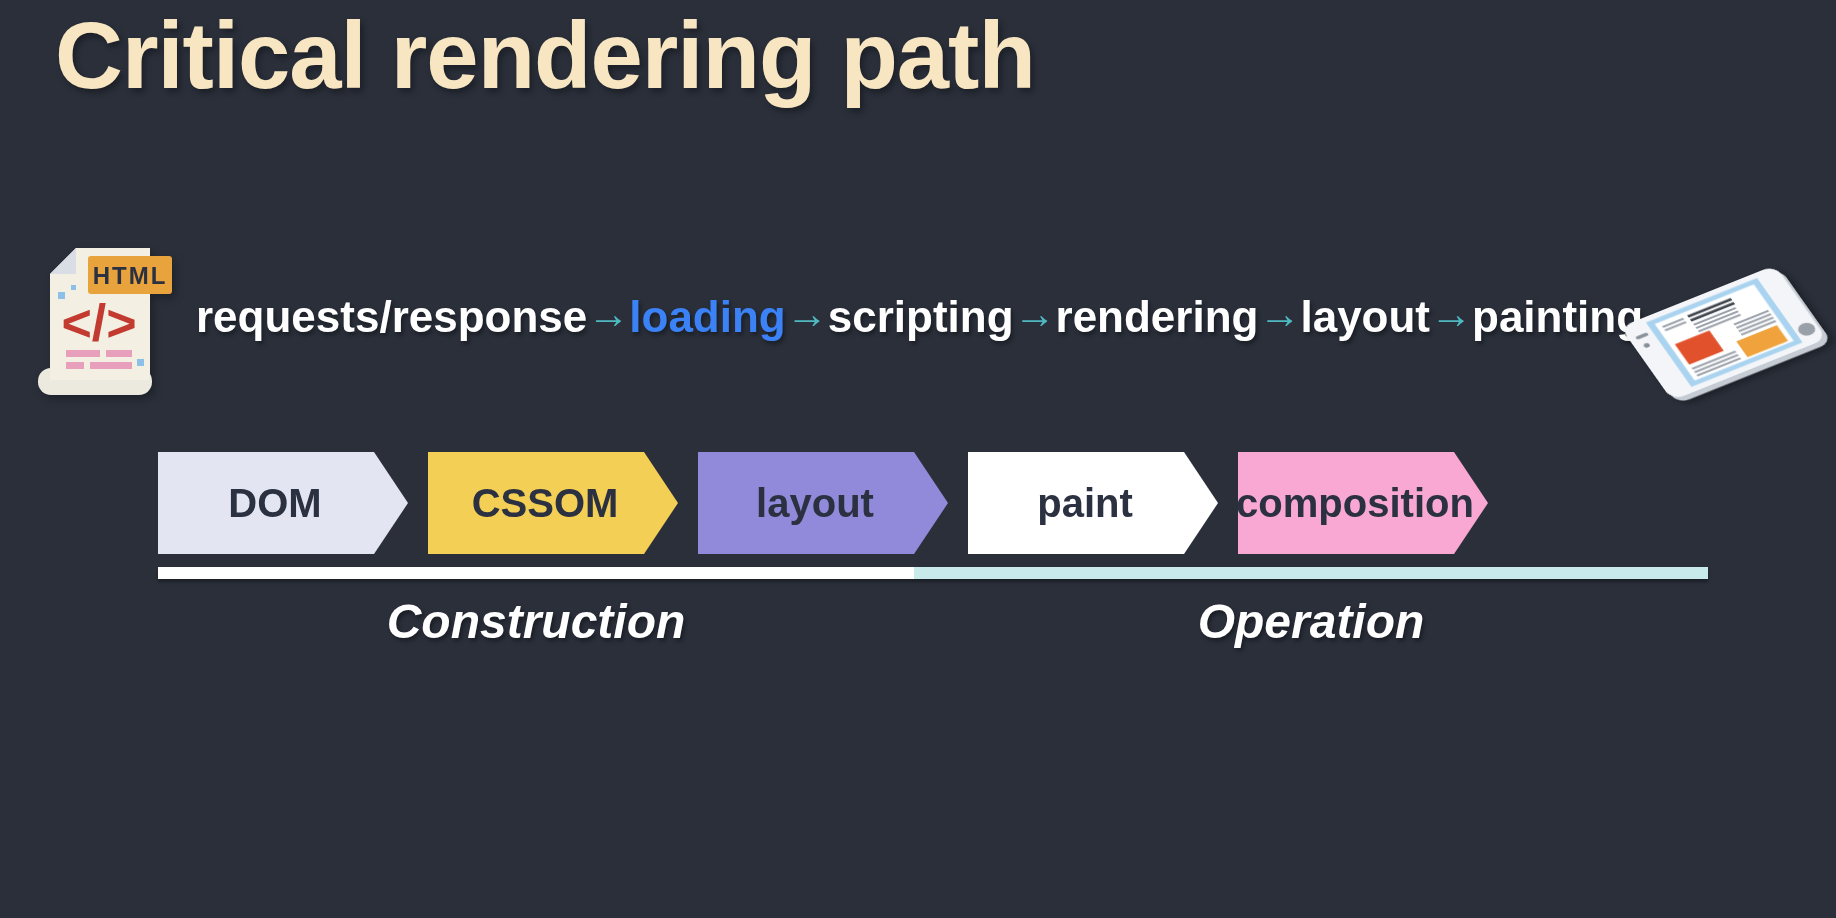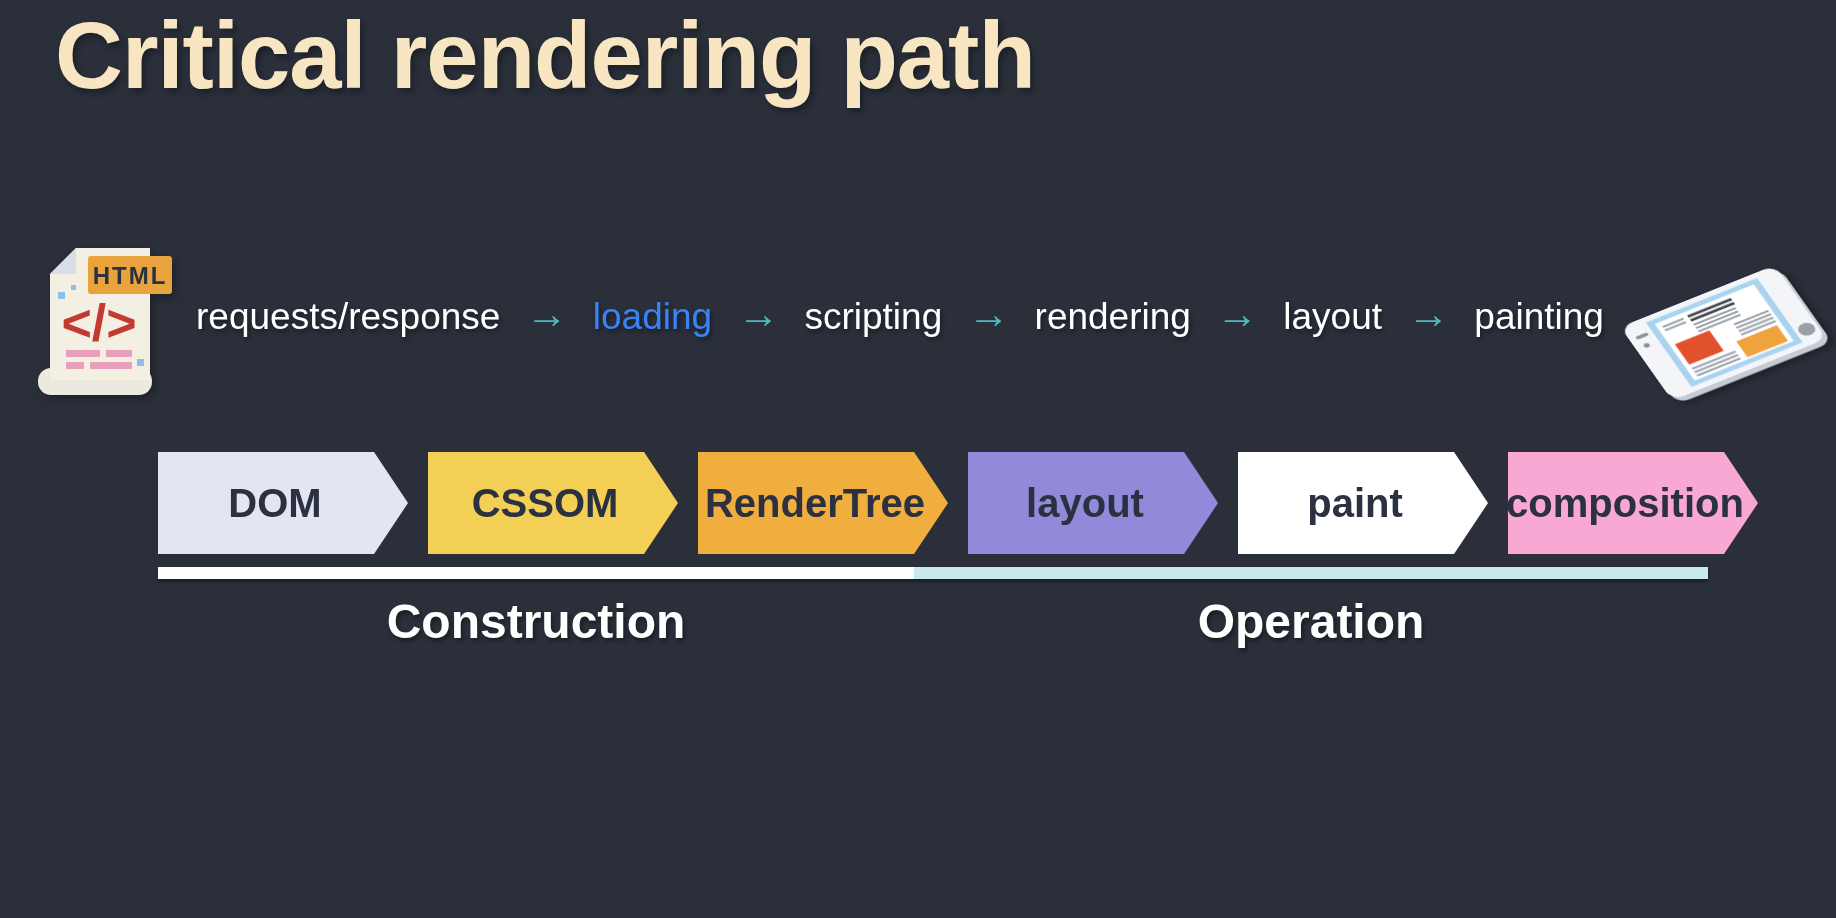--- a/index.html
+++ b/index.html
@@ -40,22 +40,22 @@
   }
   .flow-row {
     position: absolute;
     left: 196px; top: 272px;
     width: 1408px; height: 90px;
     display: flex;
     justify-content: space-between;
     align-items: center;
   }
   .flow-word {
-    font-size: 37px;
-    font-weight: normal;
+    font-size: 44px;
+    font-weight: bold;
     color: #ffffff;
     white-space: nowrap;
     text-shadow: 2px 3px 4px rgba(0,0,0,0.4);
   }
   .flow-arrow {
     font-size: 42px;
     font-weight: bold;
     color: #4fb9c2;
     line-height: 1;
     transform: translateY(-3px);
@@ -95,20 +95,21 @@
     left: 158px; top: 594px;
     width: 1550px;
     display: flex;
   }
   .tl-label {
     font-size: 48px;
     font-weight: bold;
     color: #ffffff;
     text-align: center;
     text-shadow: 2px 3px 4px rgba(0,0,0,0.4);
+    font-style: italic;
   }
   .tl-label.construction { width: 756px; }
   .tl-label.operation { width: 794px; }
 </style>
 </head>
 <body>
 
 <div class="stage" style="background-color: rgb(42, 47, 58);">
 
   <h1 class="title" style="color: rgb(247, 230, 193);">Critical rendering path</h1>
@@ -177,23 +178,20 @@
     <circle cx="192" cy="106" r="10" fill="#9aa0a8"></circle>
   </svg>
 
   <div class="stages-row" style="color: rgb(43, 49, 64);">
     <div class="chevron" style="background-color: rgb(227, 230, 242);">
       <span>DOM</span>
     </div>
     <div class="chevron" style="background-color: rgb(244, 207, 85);">
       <span>CSSOM</span>
     </div>
-    <div class="chevron" style="background-color: rgb(240, 174, 62);">
-      <span>RenderTree</span>
-    </div>
     <div class="chevron" style="background-color: rgb(145, 137, 217);">
       <span>layout</span>
     </div>
     <div class="chevron" style="background-color: #ffffff;">
       <span>paint</span>
     </div>
     <div class="chevron" style="background-color: #f9a8d4;">
       <span>composition</span>
     </div>
   </div>

